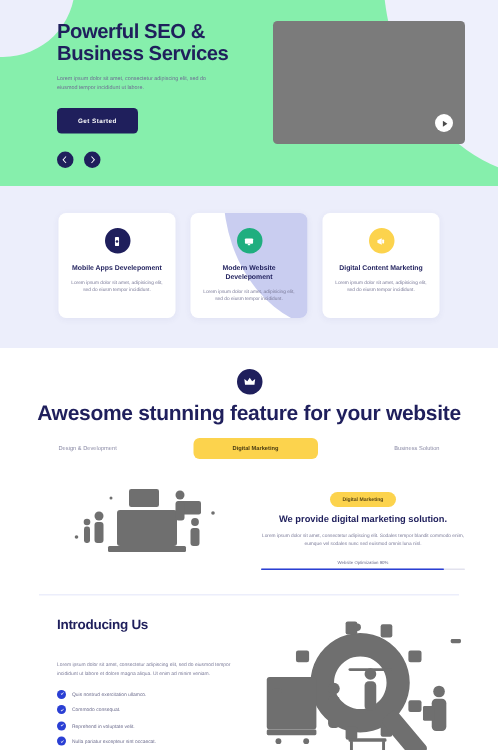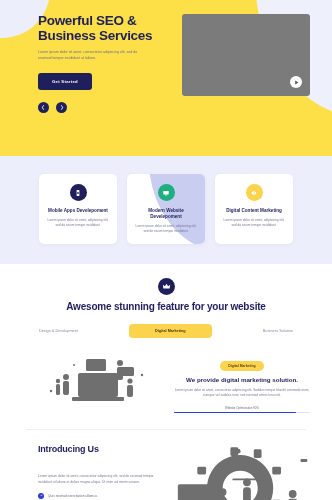--- a/index.html
+++ b/index.html
@@ -6,21 +6,21 @@
   body{
     width:332px;height:500px;overflow:hidden;
     background:#ffffff;
     font-family:"Liberation Sans", sans-serif;
     color:#1c1c52;
     -webkit-font-smoothing:antialiased;
   }
   .page{position:relative;width:332px;height:500px;overflow:hidden;background:#fff;}
 
   
-  .hero{position:relative;height:156px;background:#fde047;overflow:hidden;}
+  .hero{position:relative;height:124px;background:#86efac;overflow:hidden;}
   .hero-blob-left{
     position:absolute;left:-46px;top:-58px;width:96px;height:96px;
     background:#eceefb;border-radius:50%;
   }
   .hero-blob-right{
     position:absolute;right:-34px;top:-40px;width:120px;height:150px;
     background:#eef0fc;border-radius:0 0 0 100%;
     transform:rotate(8deg);
   }
   .hero-inner{position:relative;z-index:2;display:flex;padding:14px 22px 0 38px;}
@@ -83,21 +83,21 @@
   .card-text{font-size:3.2px;line-height:5px;color:#7a7a98;margin:0;}
 
   
   .feature{background:#fff;padding:14px 0 0 0;text-align:center;}
   .crown{
     width:17px;height:17px;border-radius:50%;background:#1f1f5c;
     margin:0 auto 7px auto;display:flex;align-items:center;justify-content:center;
   }
   .crown svg{width:9px;height:9px;fill:#fff;}
   .feature-title{
-    font-size:10px;line-height:10.5px;font-weight:bold;color:#1f1f5c;
+    font-size:14px;line-height:10.5px;font-weight:bold;color:#1f1f5c;
     margin:0 0 11px 0;letter-spacing:-.2px;
   }
   .tabs{
     display:flex;align-items:center;justify-content:space-between;
     padding:0 33px;margin-bottom:13px;
   }
   .tab{
     font-size:3.8px;color:#8b8ba6;cursor:pointer;padding:4px 6px;white-space:nowrap;
   }
   .tab.active{

